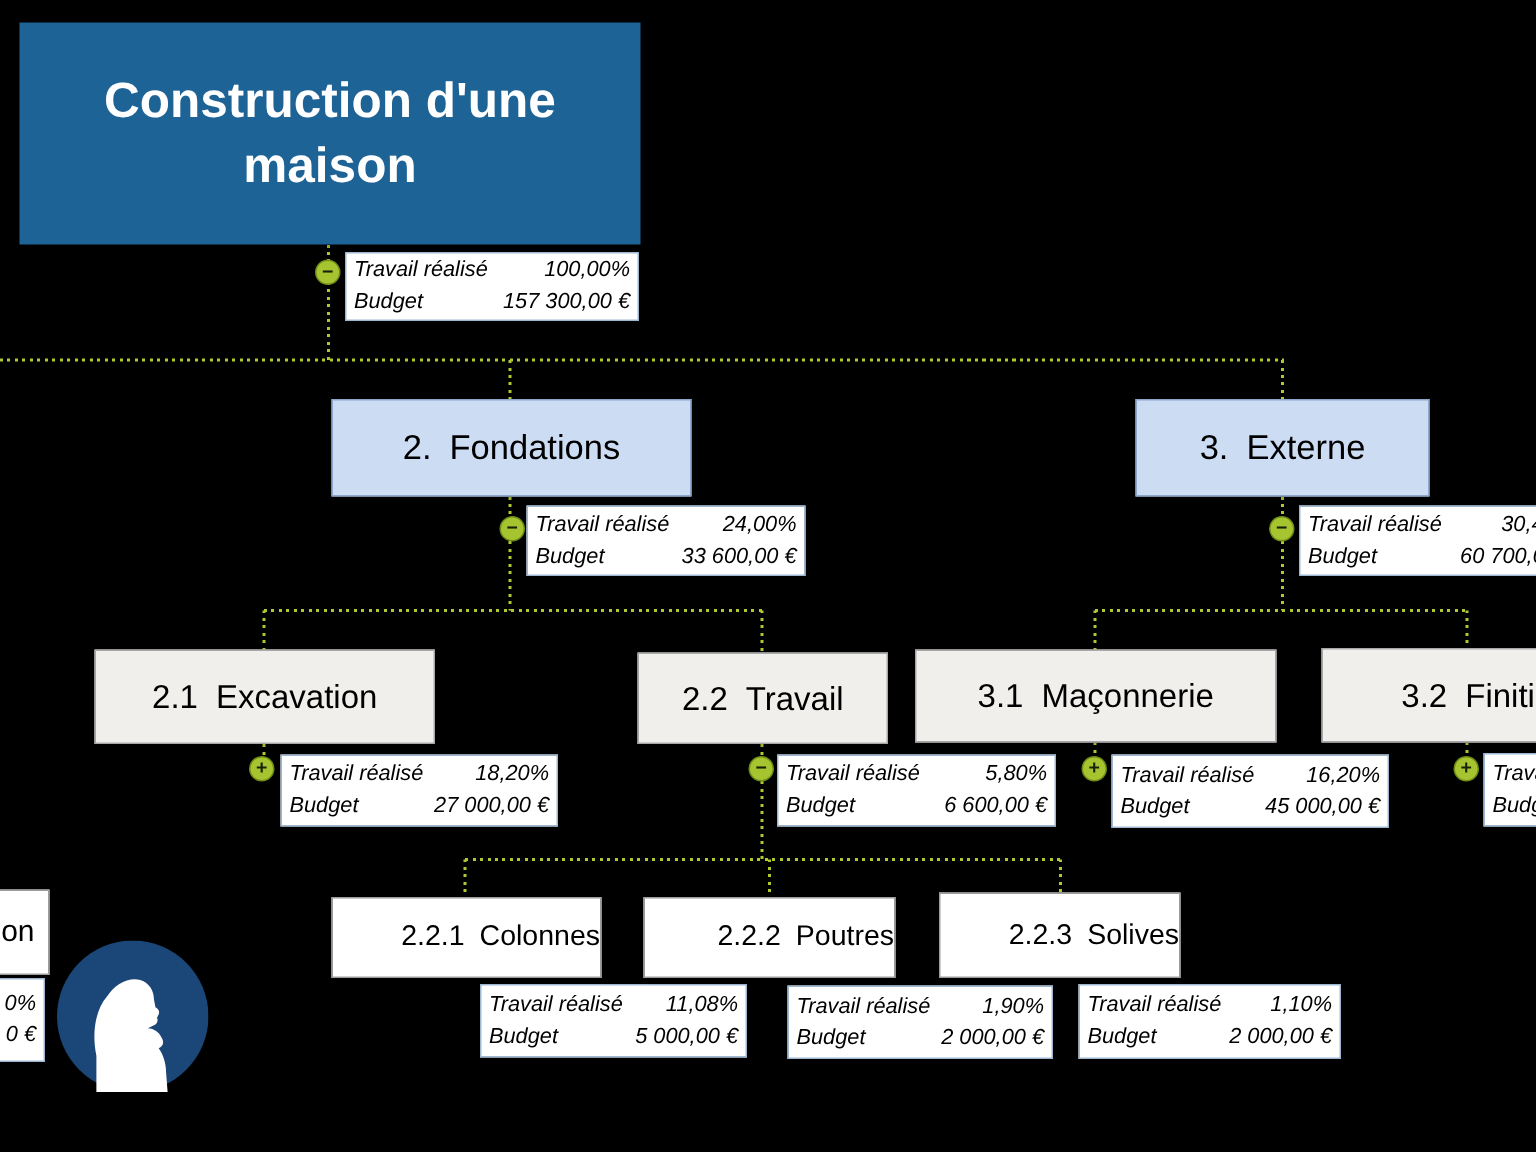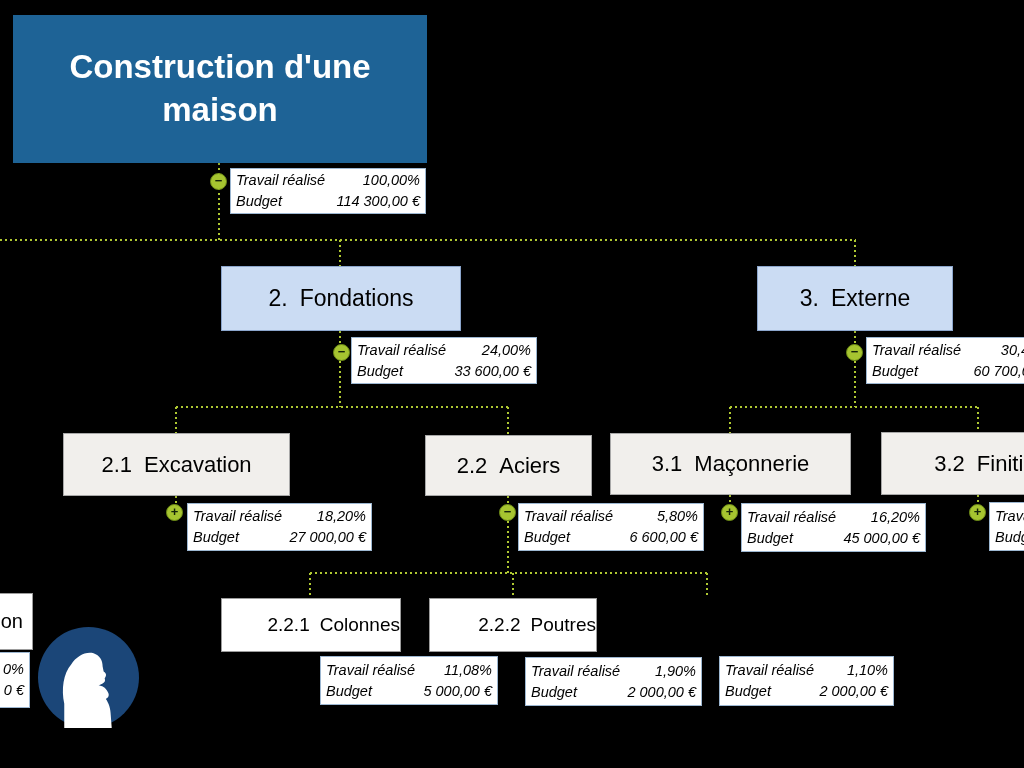--- a/index.html
+++ b/index.html
@@ -69,21 +69,21 @@
   <div class="rootbox">
     <span>Construction d'une maison</span>
   </div>
   <div class="info" style="left:230px;top:168px;width:196px;height:46px">
     <div class="irow">
         <span class="il">Travail réalisé</span>
         <span>100,00%</span>
       </div>
     <div class="irow">
         <span class="il">Budget</span>
-        <span>114 300,00 €</span>
+        <span>157 300,00 €</span>
       </div>
   </div>
   <div class="exp" style="left:210px;top:173px">−</div>
 
   <div class="node lvl2" style="left:221px;top:266px;width:240px;height:65px">
     <span>2.</span>
     <span>Fondations</span>
   </div>
   <div class="info" style="left:351px;top:337px;width:186px;height:47px">
     <div class="irow">
@@ -124,21 +124,21 @@
       </div>
     <div class="irow">
         <span class="il">Budget</span>
         <span>27 000,00 €</span>
       </div>
   </div>
   <div class="exp" style="left:166px;top:504px">+</div>
 
   <div class="node lvl3" style="left:425px;top:435px;width:167px;height:61px">
     <span>2.2</span>
-    <span>Aciers</span>
+    <span>Travail</span>
   </div>
   <div class="info" style="left:518px;top:503px;width:186px;height:48px">
     <div class="irow">
         <span class="il">Travail réalisé</span>
         <span>5,80%</span>
       </div>
     <div class="irow">
         <span class="il">Budget</span>
         <span>6 600,00 €</span>
       </div>
@@ -198,20 +198,24 @@
     <div class="irow">
         <span class="il">Travail réalisé</span>
         <span>1,90%</span>
       </div>
     <div class="irow">
         <span class="il">Budget</span>
         <span>2 000,00 €</span>
       </div>
   </div>
 
+  <div class="node lvl4" style="left:626px;top:595px;width:161px;height:57px">
+    <span>2.2.3</span>
+    <span>Solives</span>
+  </div>
   <div class="info" style="left:719px;top:656px;width:175px;height:50px">
     <div class="irow">
         <span class="il">Travail réalisé</span>
         <span>1,10%</span>
       </div>
     <div class="irow">
         <span class="il">Budget</span>
         <span>2 000,00 €</span>
       </div>
   </div>

